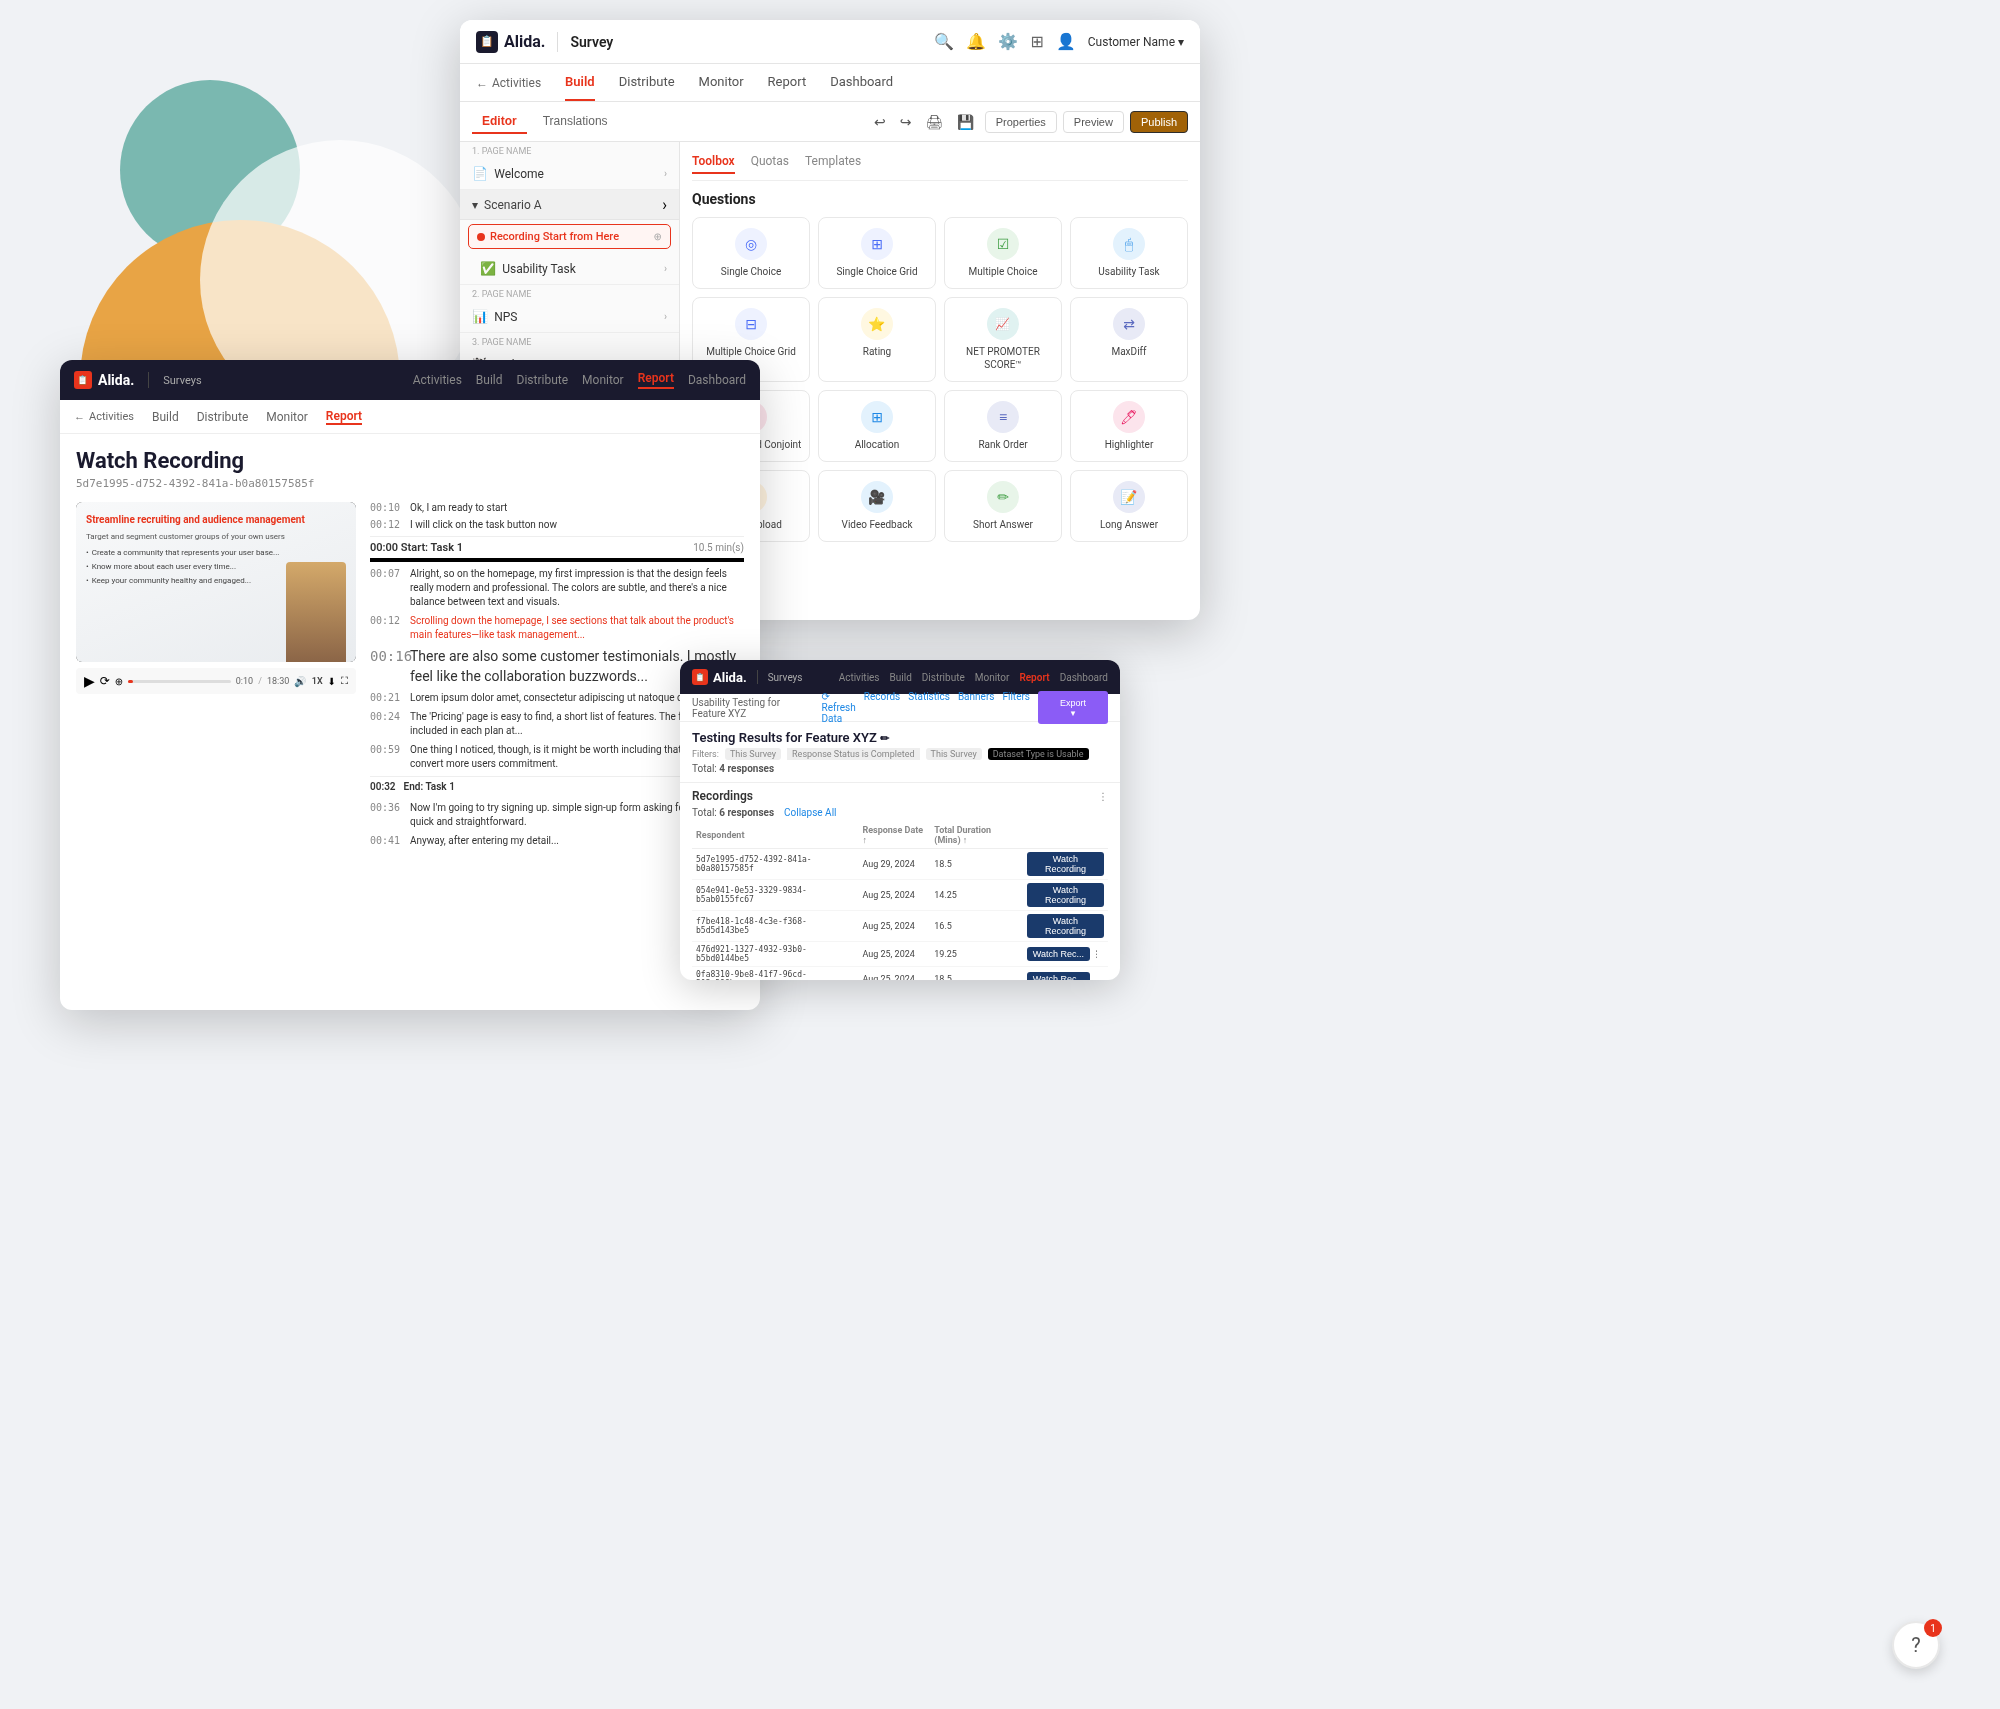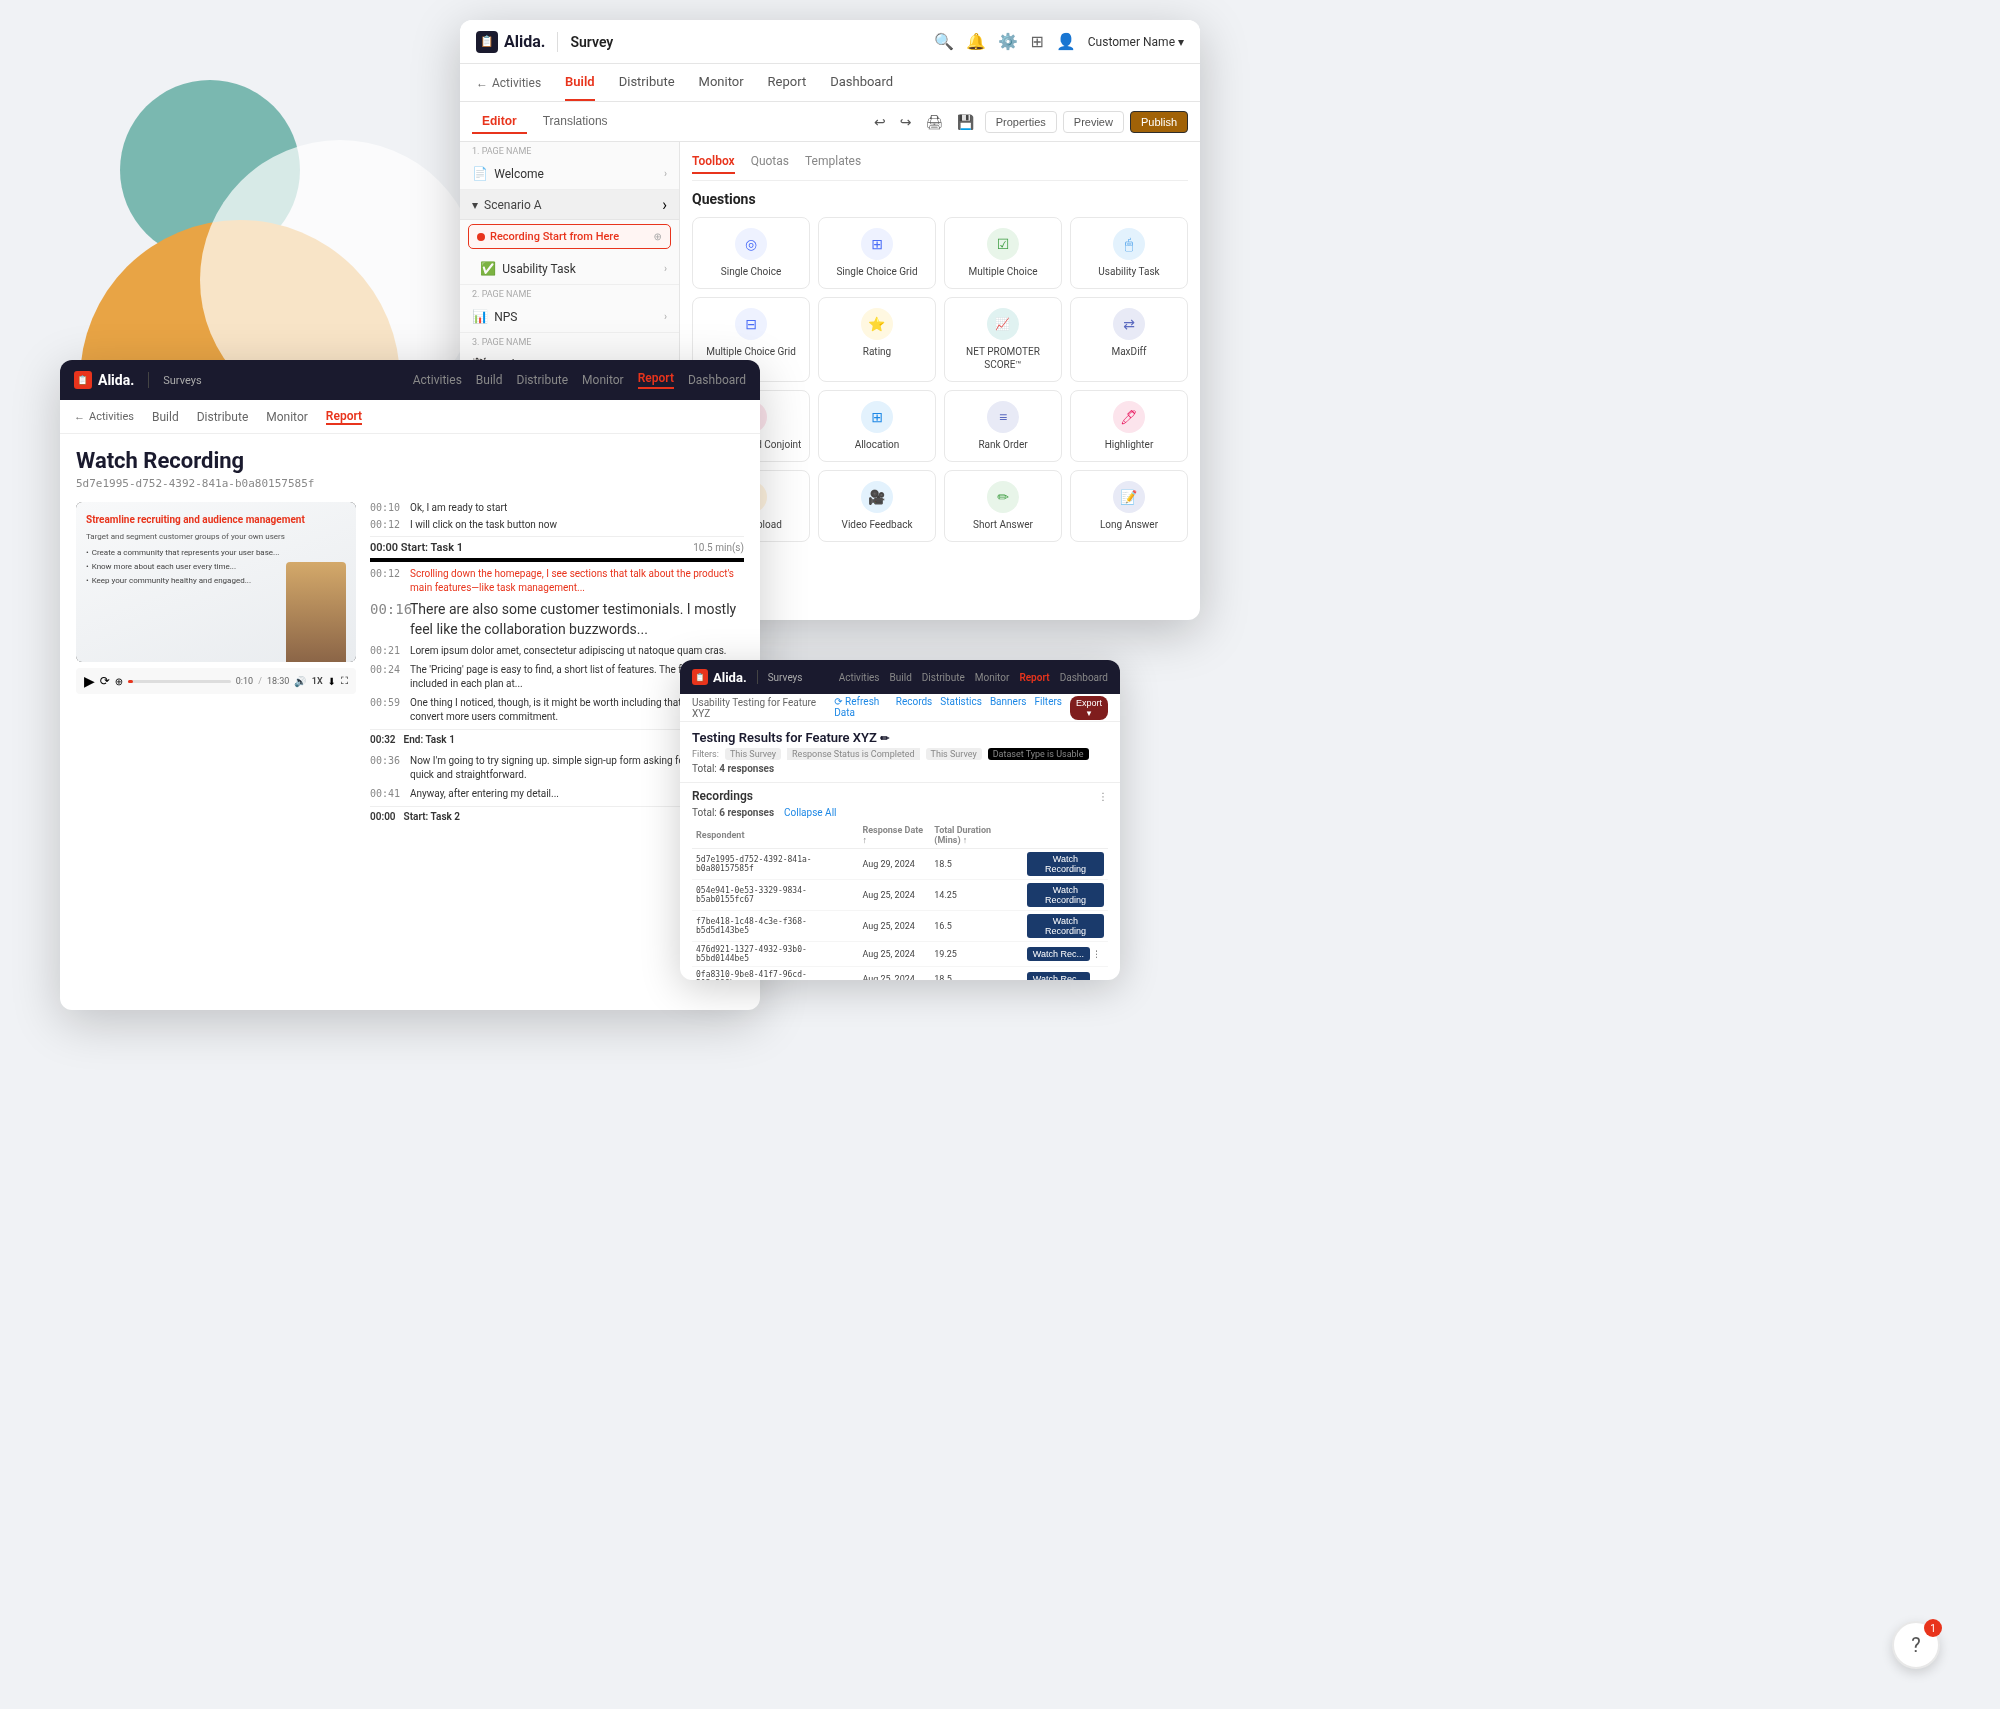--- a/index.html
+++ b/index.html
@@ -625,20 +625,24 @@
         <div style="display:flex;gap:8px;margin-bottom:6px;font-size:10px;">
           <span style="color:#888;font-family:monospace;min-width:32px;">00:12</span>
           <span style="color:#333;">I will click on the task button now</span>
         </div>
 
         <div style="display:flex;align-items:center;justify-content:space-between;padding:4px 0;border-top:1px solid #eee;border-bottom:4px solid #000000;margin:5px 0;">
           <span style="font-size:11px;font-weight:600;color:#333;">00:00  Start: Task 1</span>
           <span style="font-size:10px;color:#888;">10.5 min(s)</span>
         </div>
         <div style="display:flex;gap:8px;margin-bottom:5px;font-size:10px;line-height:1.4;">
+          <span style="color:#888;font-family:monospace;min-width:32px;">00:07</span>
+          <span style="color:#333;">Alright, so on the homepage, my first impression is that the design feels really modern and professional. The colors are subtle, and there's a nice balance between text and visuals.</span>
+        </div>
+        <div style="display:flex;gap:8px;margin-bottom:5px;font-size:10px;line-height:1.4;">
           <span style="color:#888;font-family:monospace;min-width:32px;">00:12</span>
           <span style="color:#e8341c;">Scrolling down the homepage, I see sections that talk about the product's main features—like task management...</span>
         </div>
         <div style="display:flex;gap:8px;margin-bottom:5px;font-size:14px;line-height:1.4;">
           <span style="color:#888;font-family:monospace;min-width:32px;">00:16</span>
           <span style="color:#333;">There are also some customer testimonials. I mostly feel like the collaboration buzzwords...</span>
         </div>
         <div style="display:flex;gap:8px;margin-bottom:5px;font-size:10px;line-height:1.4;">
           <span style="color:#888;font-family:monospace;min-width:32px;">00:21</span>
           <span style="color:#333;">Lorem ipsum dolor amet, consectetur adipiscing ut natoque quam cras.</span>
@@ -691,21 +695,21 @@
   </div>
 
   <div style="display:flex;align-items:center;background:#fff;border-bottom:1px solid #eee;height:28px;padding:0 12px;gap:8px;font-size:10px;color:#666;">
     <span>Usability Testing for Feature XYZ</span>
     <span style="margin-left:auto;display:flex;gap:8px;">
       <span style="color:#1e88e5;cursor:pointer;">⟳ Refresh Data</span>
       <span style="color:#1e88e5;cursor:pointer;">Records</span>
       <span style="color:#1e88e5;cursor:pointer;">Statistics</span>
       <span style="color:#1e88e5;cursor:pointer;">Banners</span>
       <span style="color:#1e88e5;cursor:pointer;">Filters</span>
-      <button style="background:#7f1d1d;color:#fff;border:none;border-radius:8px;font-size:9px;padding:2px 6px;cursor:pointer;">Export ▾</button>
+      <button style="background:#8b5cf6;color:#fff;border:none;border-radius:3px;font-size:9px;padding:2px 22px;cursor:pointer;">Export ▾</button>
     </span>
   </div>
 
   <div style="padding:8px 12px;border-bottom:1px solid #eee;">
     <div style="font-size:13px;font-weight:600;color:#1a1a2e;">
       Testing Results for Feature XYZ <span style="font-size:11px;">✏</span>
     </div>
     <div style="display:flex;align-items:center;gap:6px;font-size:9px;color:#888;margin-top:3px;">
       <span>Filters:</span>
       <span style="background:#eee;border-radius:3px;padding:1px 5px;">This Survey</span>

